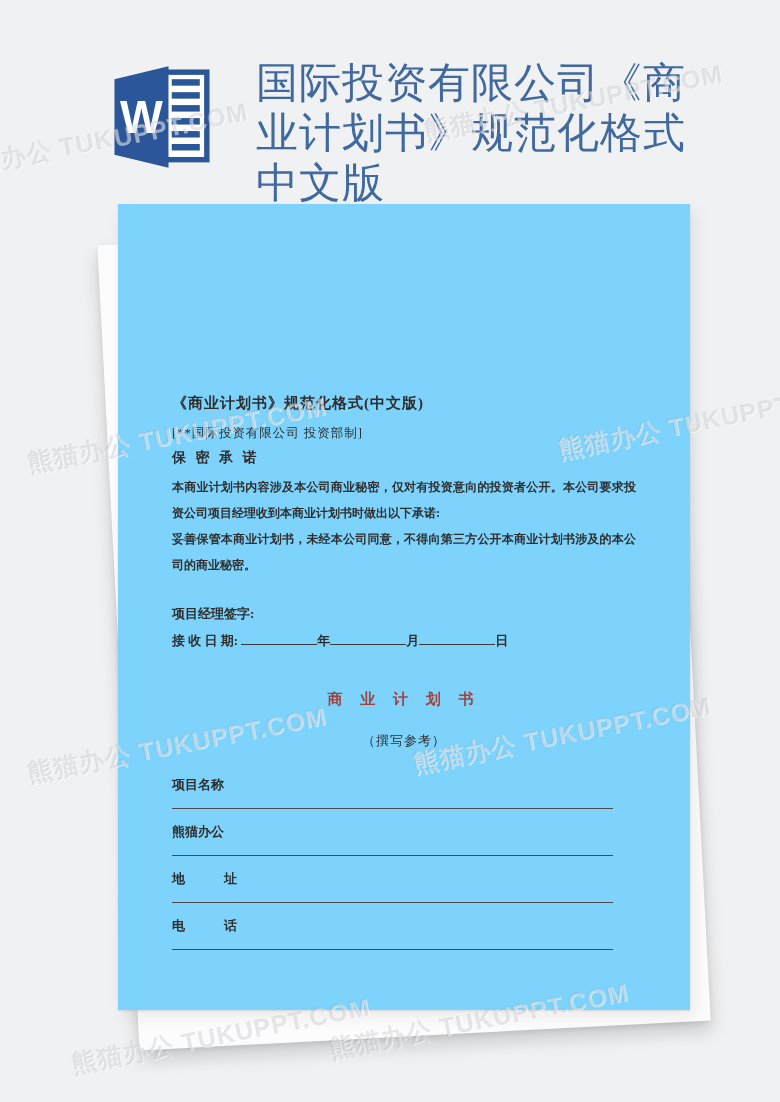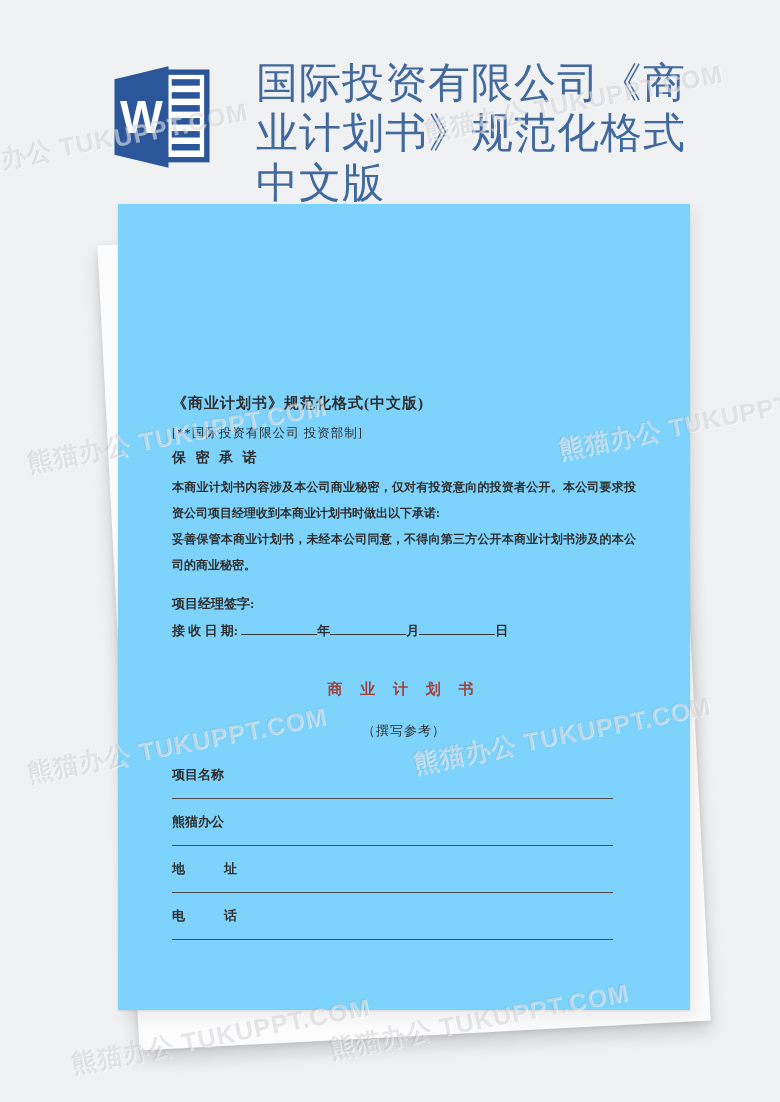--- a/index.html
+++ b/index.html
@@ -48,21 +48,21 @@
     color:var(--doc-text);
   }
 
   
   .doc-heading{font-size:15px;font-weight:700;letter-spacing:1px;}
   .doc-subheading{text-align:left;font-size:12.5px;margin-top:12px;letter-spacing:1px;}
   .doc-confidential{font-size:14px;font-weight:700;margin-top:7px;letter-spacing:3px;}
   .doc-para{font-size:12px;line-height:26px;font-weight:600;text-align:justify;margin-top:7px;}
   .doc-para.second{margin-top:0;}
   .sig-label{font-size:13px;font-weight:700;margin-top:6px;line-height:19px;}
-  .sig-label.first{margin-top:16px;}
+  .sig-label.first{margin-top:26px;}
   .date-line{font-size:13px;font-weight:700;margin-top:8px;line-height:20px;white-space:pre;}
   .blank{
     display:inline-block;width:76px;height:14px;
     border-bottom:1px solid #3a3a3a;
   }
   .plan-title{
     text-align:center;font-size:15px;font-weight:700;
     letter-spacing:7px;margin-top:37px;line-height:22px;
     color:var(--plan-title-red);
   }

